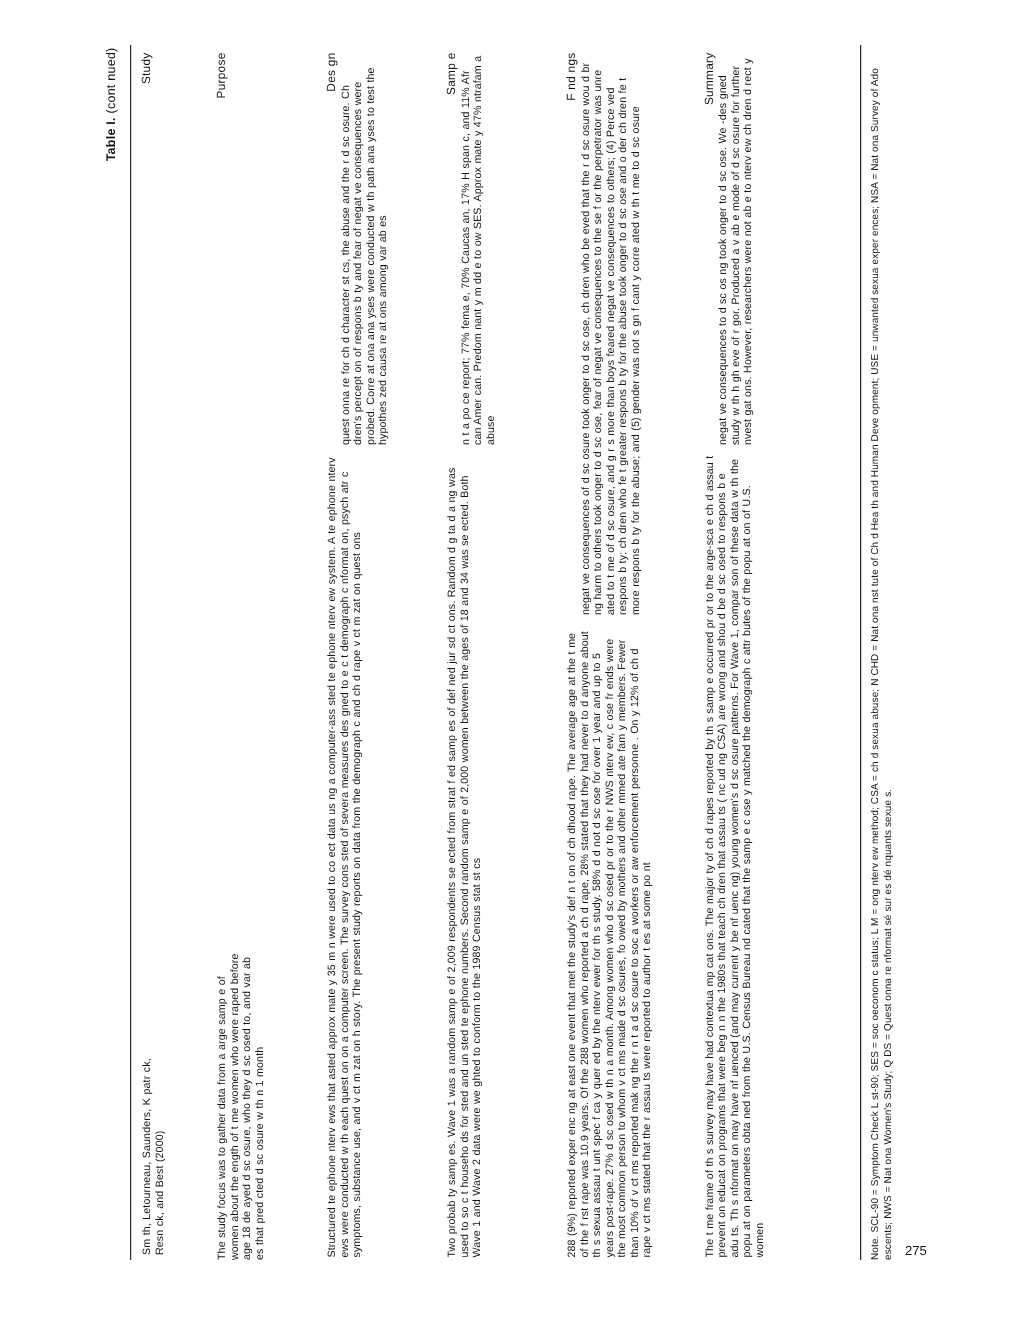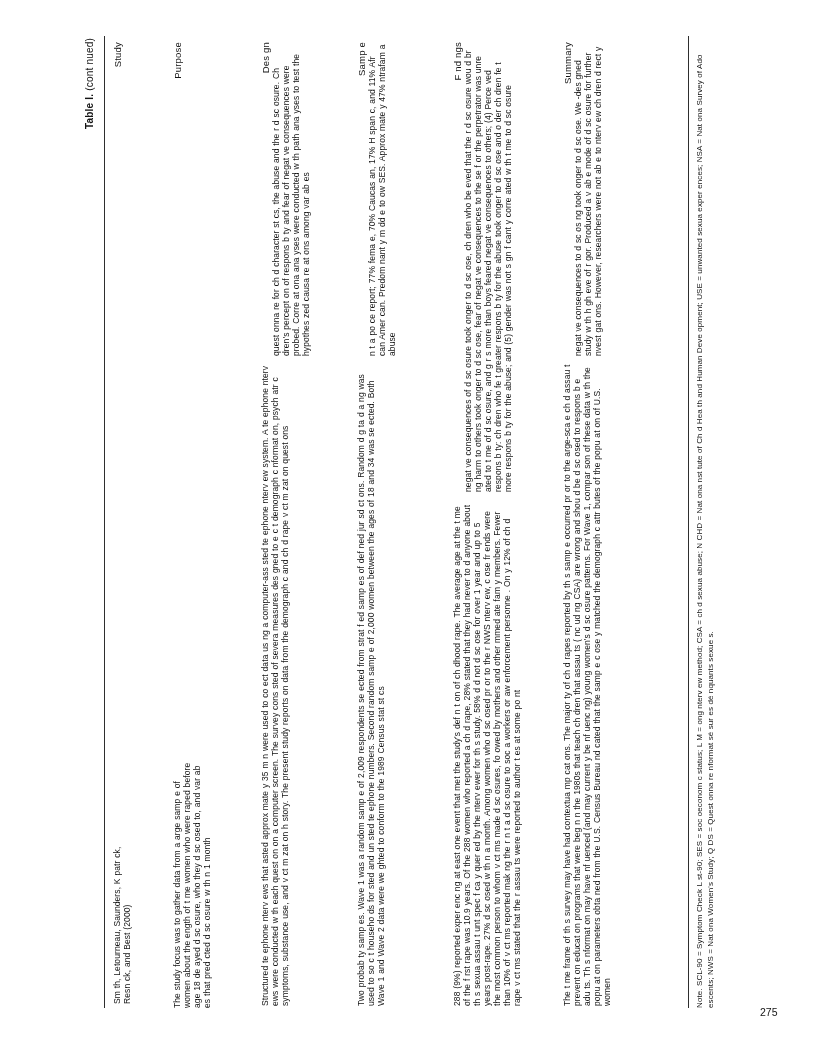--- a/index.html
+++ b/index.html
@@ -36,24 +36,23 @@
     letter-spacing:0.1px;
     overflow:hidden;
   }
   .rule {
     position:absolute;
     width:1px;
     background:#2e2e2e;
   }
   .pagenum {
     position:absolute;
-    left:760px; top:995px;
+    left:724px; top:995px;
     font-size:10.5px;
     color:#141414;
-    margin-top:11px;
   }
 </style>
 </head>
 <body>
 
 <div class="page">
 
   <div class="vtext title nowrap" style="left:84px; top:38px;">
     <b>Table I.</b><span> (cont nued)</span>
   </div>

